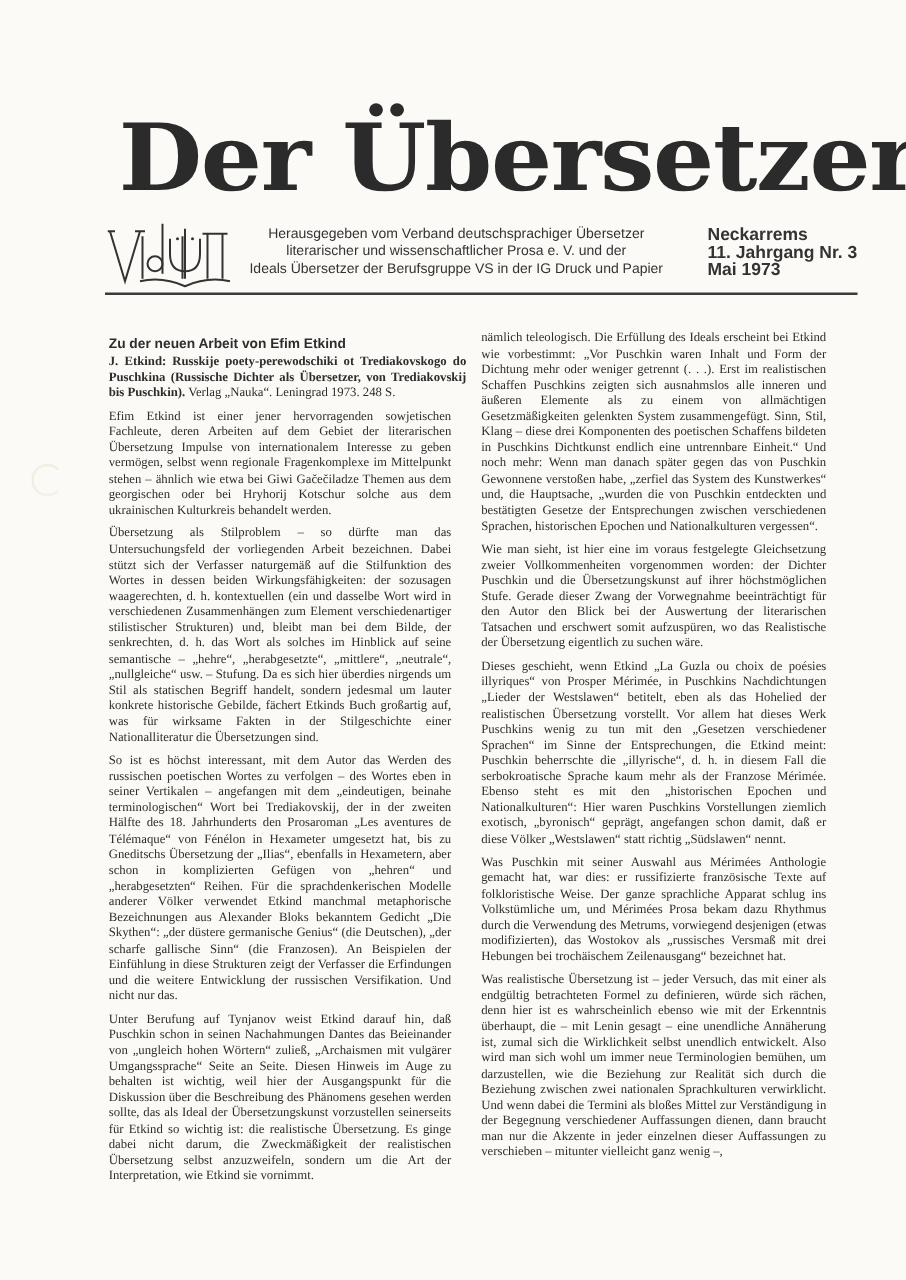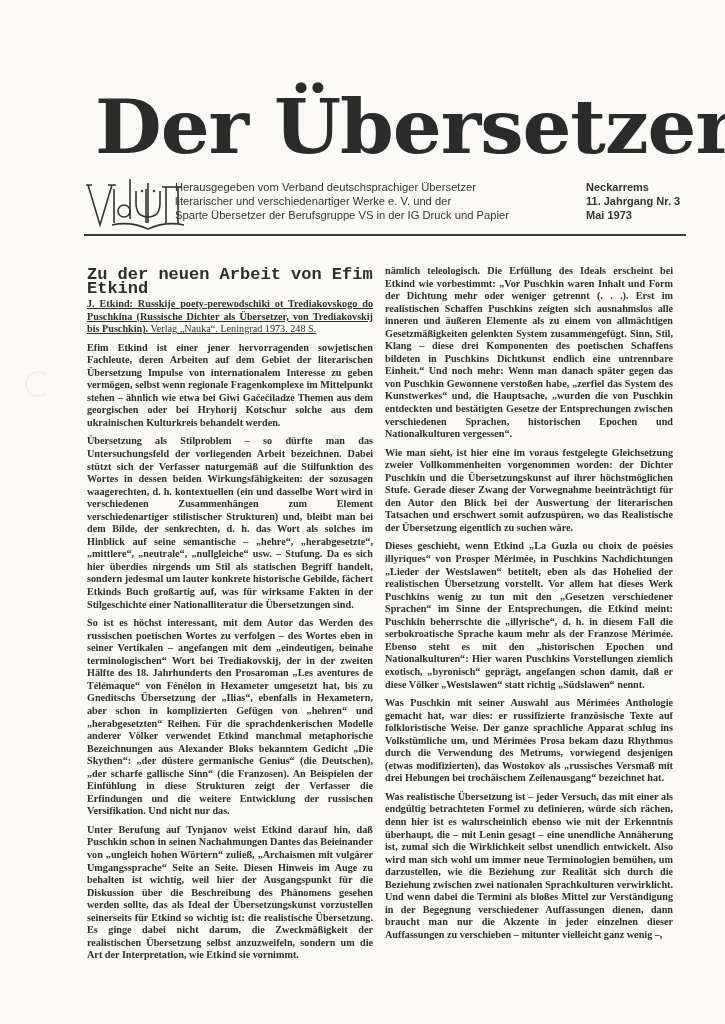--- a/index.html
+++ b/index.html
@@ -21,44 +21,45 @@
       color: #2b2b2b; white-space: nowrap;
       transform: scaleX(1.04); transform-origin: left top;
     }
     .logo {
       position: absolute; left: 86px; top: 173px; width: 120px; height: 60px;
     }
     .publisher {
       position: absolute; left: 175px; top: 180px; width: 380px;
       font-family: "Liberation Sans", sans-serif; font-size: 11.2px; line-height: 14px;
       color: #333;
+      text-align: center;
     }
     .publisher div { white-space: nowrap; }
     .issue {
-      position: absolute; left: 586px; top: 180px; width: 120px;
-      font-family: "Liberation Sans", sans-serif; font-size: 11px; line-height: 14px;
+      position: absolute; left: 566px; top: 180px; width: 120px;
+      font-family: "Liberation Sans", sans-serif; font-size: 14px; line-height: 14px;
       font-weight: bold; color: #333;
     }
     .rule {
       position: absolute; left: 84px; top: 234px; width: 602px; height: 2px; background: #3a3a3a;
     }
     .col {
       position: absolute; top: 268px; width: 286px;
       font-family: "Liberation Serif", serif; font-size: 10.2px; line-height: 12.55px;
       color: #2d2d2d; text-align: justify; hyphens: manual;
     }
     .col-left { left: 87px; }
     .col-right { left: 385px; top: 265px; width: 288px; }
     .article-title {
-      font-family: Liberation Mono, monospace; font-weight: bold; font-size: 17px;
+      font-family: Liberation Sans, sans-serif; font-weight: bold; font-size: 11px;
       line-height: 14px; margin: 0 0 2px 0; text-align: left;
     }
-    .book-ref { margin: 0 0 6px 0; text-decoration: underline; }
+    .book-ref { margin: 0 0 6px 0; }
     .book-ref b { font-weight: bold; }
-    .para { margin: 0 0 6px 0; font-weight: bold; }
+    .para { margin: 0 12px 6px 0; }
     .para:last-child { margin-bottom: 0; }
   </style>
 </head>
 <body>
 
 <div class="page">
   <div class="punch-hole"></div>
 
   <div class="masthead">Der Übersetzer</div>
 
@@ -78,22 +79,22 @@
       <path d="M76 14 L96 14"></path>
 
       <path d="M26 52 Q44 48 62 56 Q80 48 98 52"></path>
     </g>
     <circle cx="56" cy="18" r="1.2" fill="#333"></circle>
     <circle cx="68" cy="18" r="1.2" fill="#333"></circle>
   </svg>
 
   <div class="publisher">
     <div>Herausgegeben vom Verband deutschsprachiger Übersetzer</div>
-    <div>literarischer und verschiedenartiger Werke e. V. und der</div>
-    <div>Sparte Übersetzer der Berufsgruppe VS in der IG Druck und Papier</div>
+    <div>literarischer und wissenschaftlicher Prosa e. V. und der</div>
+    <div>Ideals Übersetzer der Berufsgruppe VS in der IG Druck und Papier</div>
   </div>
 
   <div class="issue">
     <div>Neckarrems</div>
     <div>11. Jahrgang Nr. 3</div>
     <div>Mai 1973</div>
   </div>
 
   <div class="rule"></div>
 

